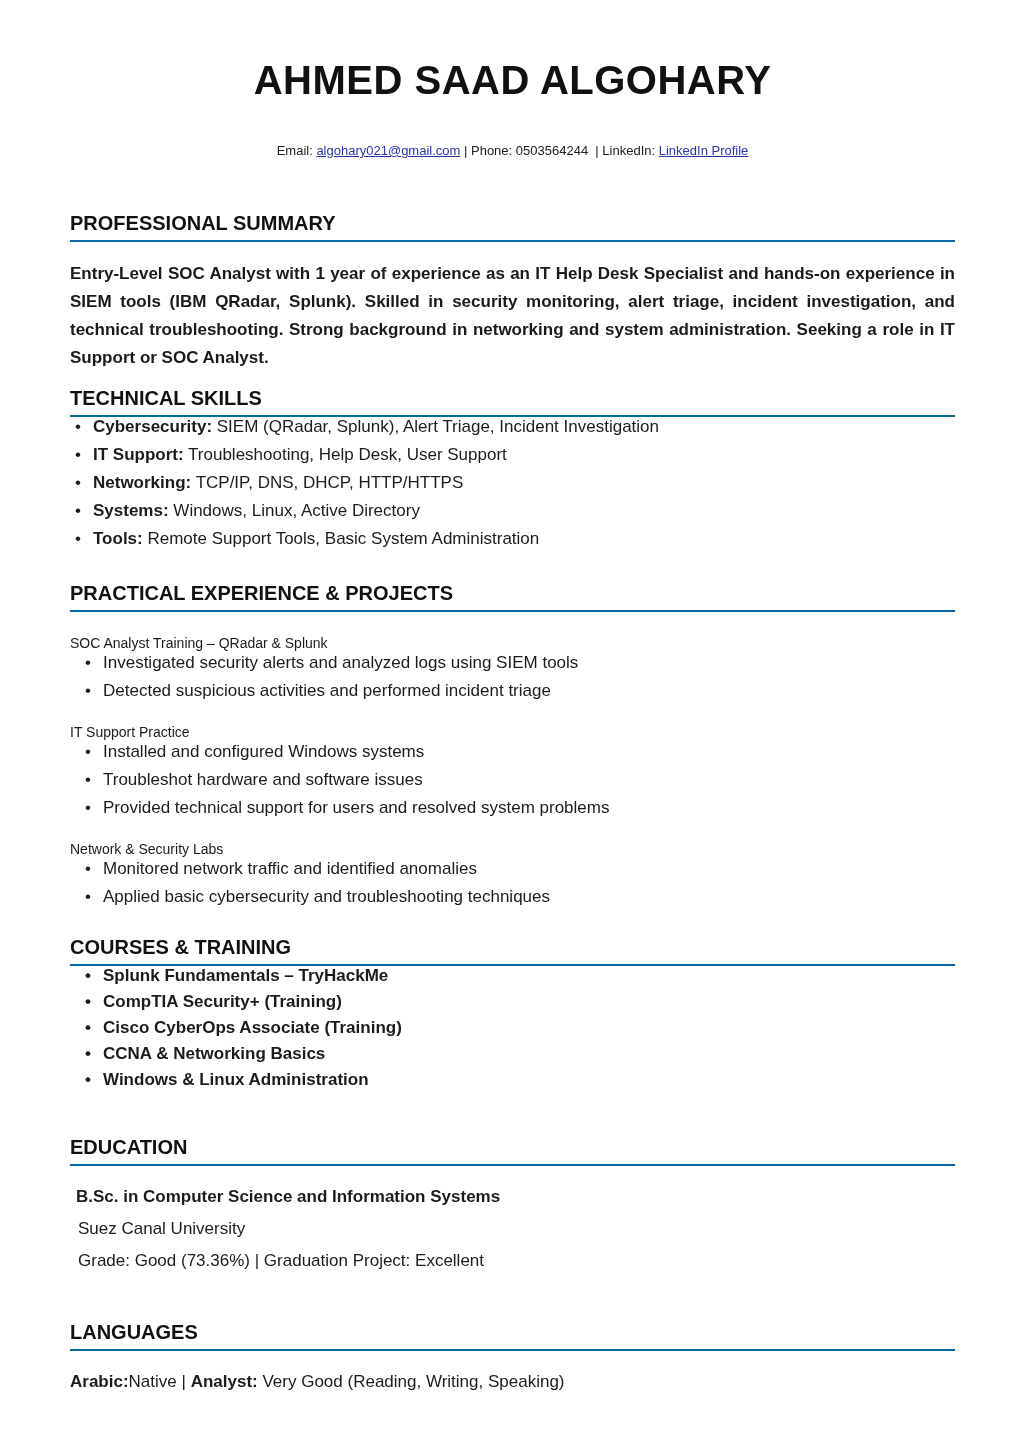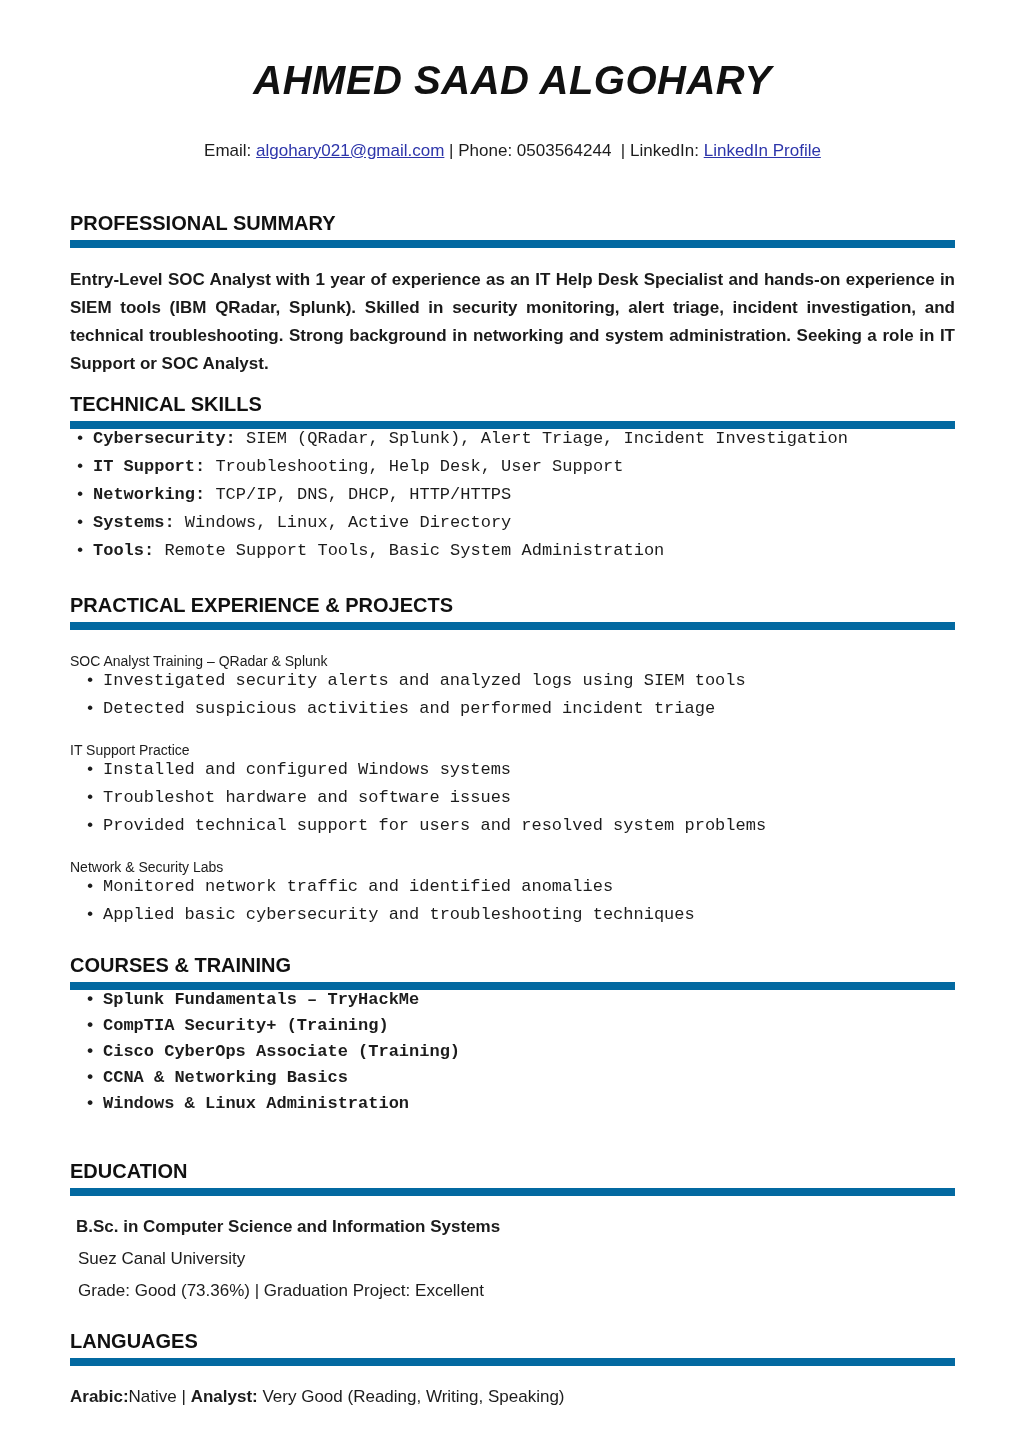--- a/index.html
+++ b/index.html
@@ -19,64 +19,62 @@
   }
   
   .title {
     margin: 0;
     text-align: center;
     font-size: 40px;
     font-weight: 700;
     letter-spacing: 0.5px;
     line-height: 48px;
     color: #111111;
-    font-style: italic;
   }
   .contact {
     margin: 37px 0 0 0;
     text-align: center;
-    font-size: 17px;
+    font-size: 13px;
     line-height: 20px;
     white-space: pre-wrap;
   }
   .link {
     color: #2d35aa;
     text-decoration: underline;
   }
   
   .section { margin: 0; }
   .section h2 {
     margin: 0;
     font-size: 20px;
     font-weight: 700;
     line-height: 24px;
     color: #111111;
     padding-bottom: 5px;
-    border-bottom: 8px solid #0369a1;
+    border-bottom: 2px solid #0369a1;
   }
   .sec-summary   { margin-top: 50px; }
   .sec-skills    { margin-top: 14px; }
   .sec-exp       { margin-top: 32px; }
   .sec-courses   { margin-top: 28px; }
   .sec-edu       { margin-top: 46px; }
-  .sec-lang      { margin-top: 26px; }
+  .sec-lang      { margin-top: 47px; }
 
   .summary-text {
     margin: 18px 0 0 0;
     font-weight: 700;
     text-align: justify;
     line-height: 28px;
     color: #1a1a1a;
   }
 
   ul.plain {
     list-style: none;
     margin: 0;
     padding: 0;
-    font-family: Liberation Mono, monospace;
   }
   ul.plain li {
     position: relative;
     white-space: pre-wrap;
   }
   ul.plain li::before {
     content: "\2022";
     position: absolute;
     top: 0;
   }

